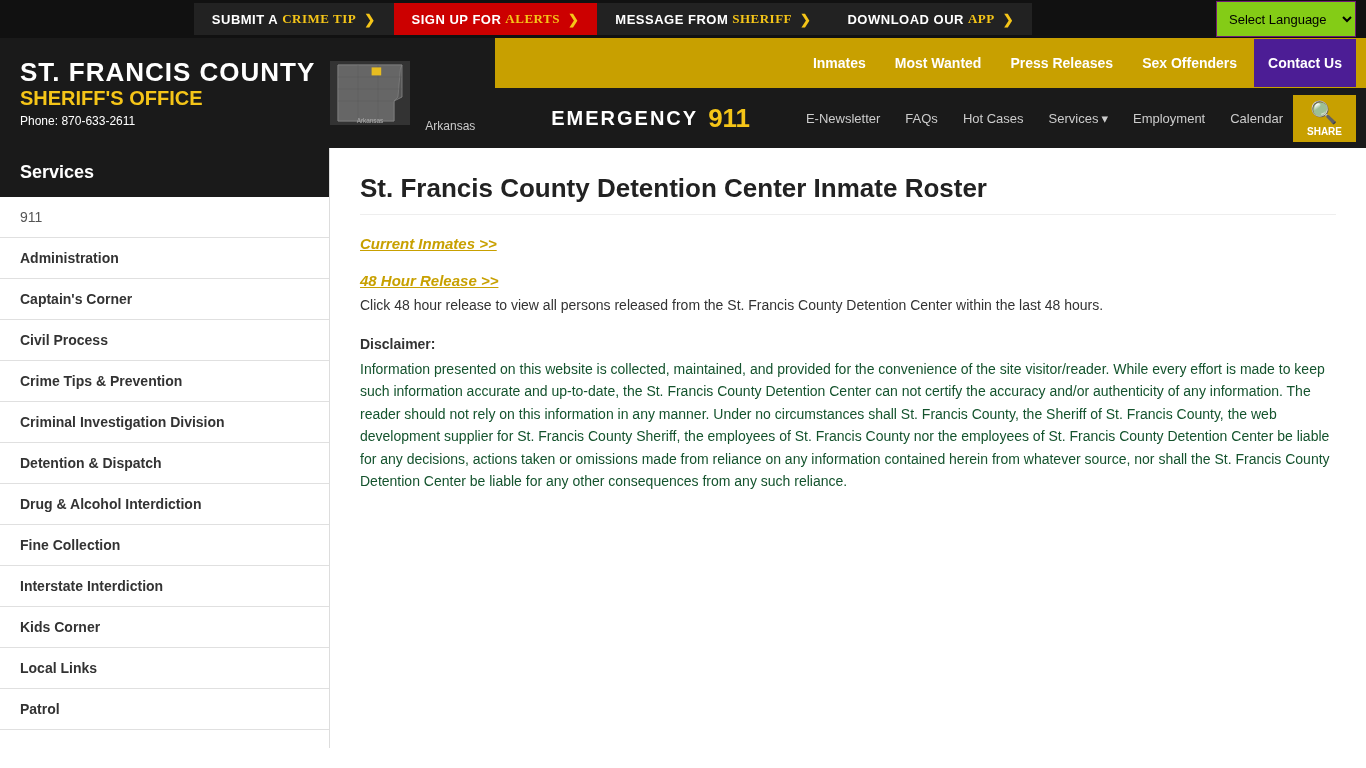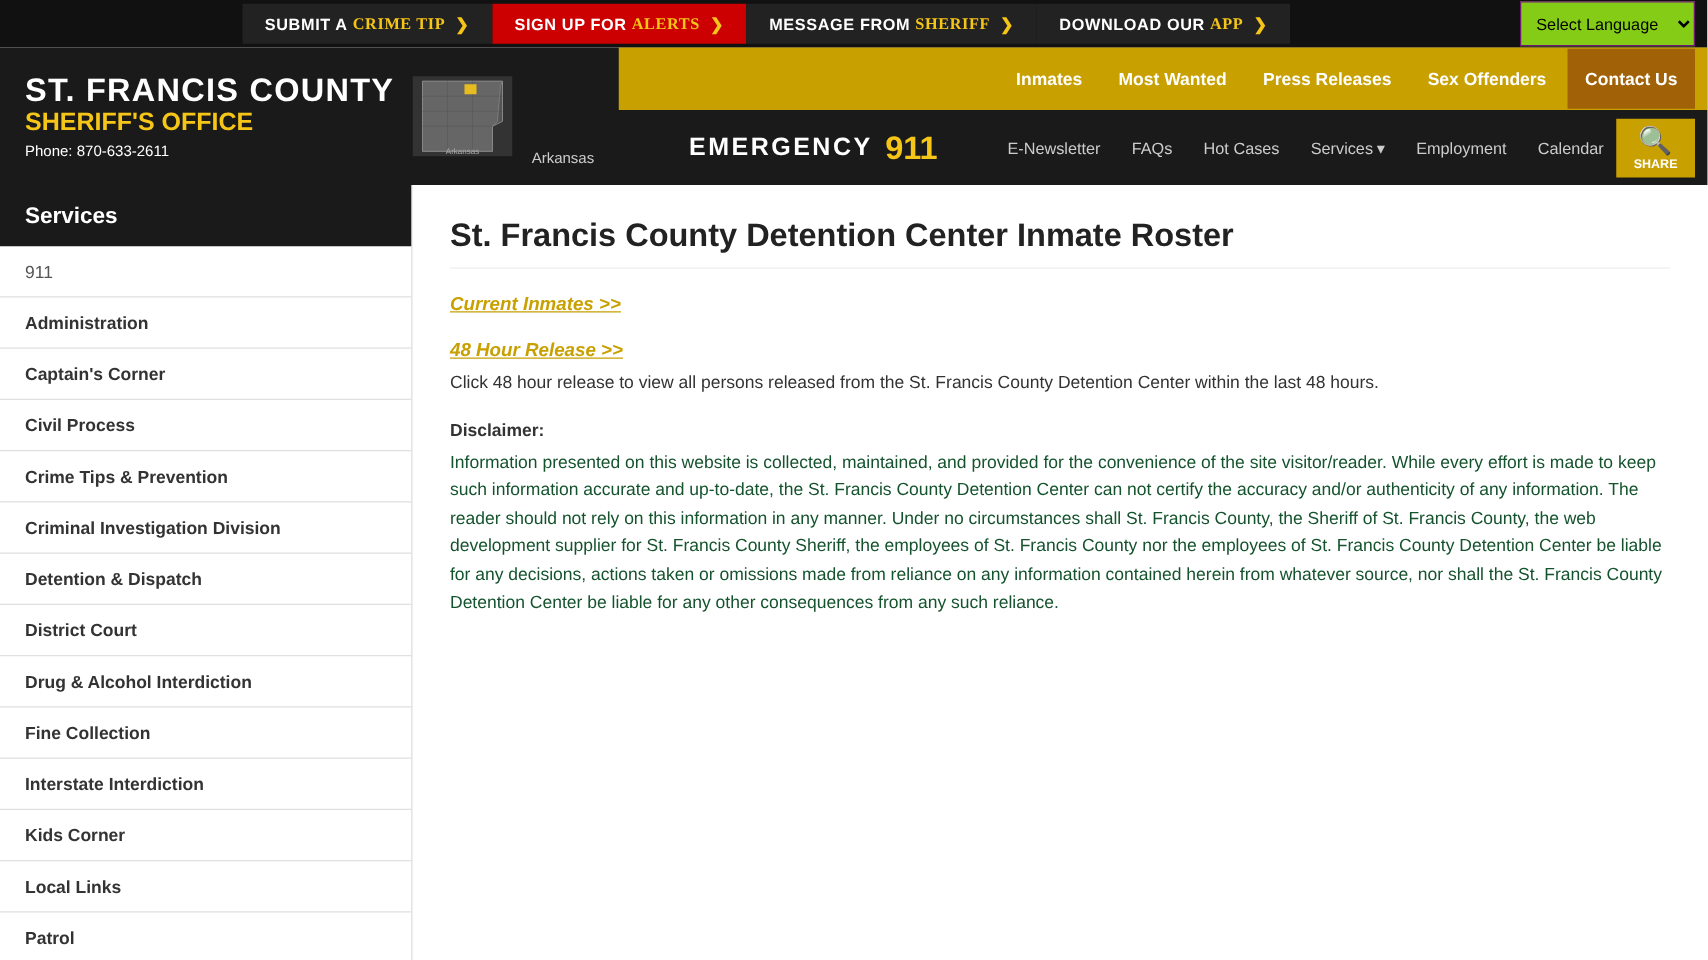--- a/index.html
+++ b/index.html
@@ -88,21 +88,21 @@
     }
     .nav-top a {
       color: #fff;
       text-decoration: none;
       font-size: 14px;
       font-weight: bold;
       padding: 5px 12px;
       cursor: pointer;
     }
     .nav-top a.contact-us {
-      background: #a16207;
+      background: #4c1d95;
       padding: 16px 14px;
     }
 
     .nav-bottom {
       background: #1a1a1a;
       display: flex;
       align-items: center;
       padding: 10px 10px;
       height: 60px;
       gap: 0;
@@ -330,21 +330,20 @@
 
   <div class="sidebar">
     <div class="sidebar-title">Services</div>
     <a class="sidebar-item no-bold">911</a>
     <a class="sidebar-item bold">Administration</a>
     <a class="sidebar-item bold">Captain's Corner</a>
     <a class="sidebar-item bold">Civil Process</a>
     <a class="sidebar-item bold">Crime Tips &amp; Prevention</a>
     <a class="sidebar-item bold">Criminal Investigation Division</a>
     <a class="sidebar-item bold">Detention &amp; Dispatch</a>
-    <a class="sidebar-item bold">District Court</a>
     <a class="sidebar-item bold">Drug &amp; Alcohol Interdiction</a>
     <a class="sidebar-item bold">Fine Collection</a>
     <a class="sidebar-item bold">Interstate Interdiction</a>
     <a class="sidebar-item bold">Kids Corner</a>
     <a class="sidebar-item bold">Local Links</a>
     <a class="sidebar-item bold">Patrol</a>
   </div>
 
   <div class="content">
     <h1 class="page-title">St. Francis County Detention Center Inmate Roster</h1>

